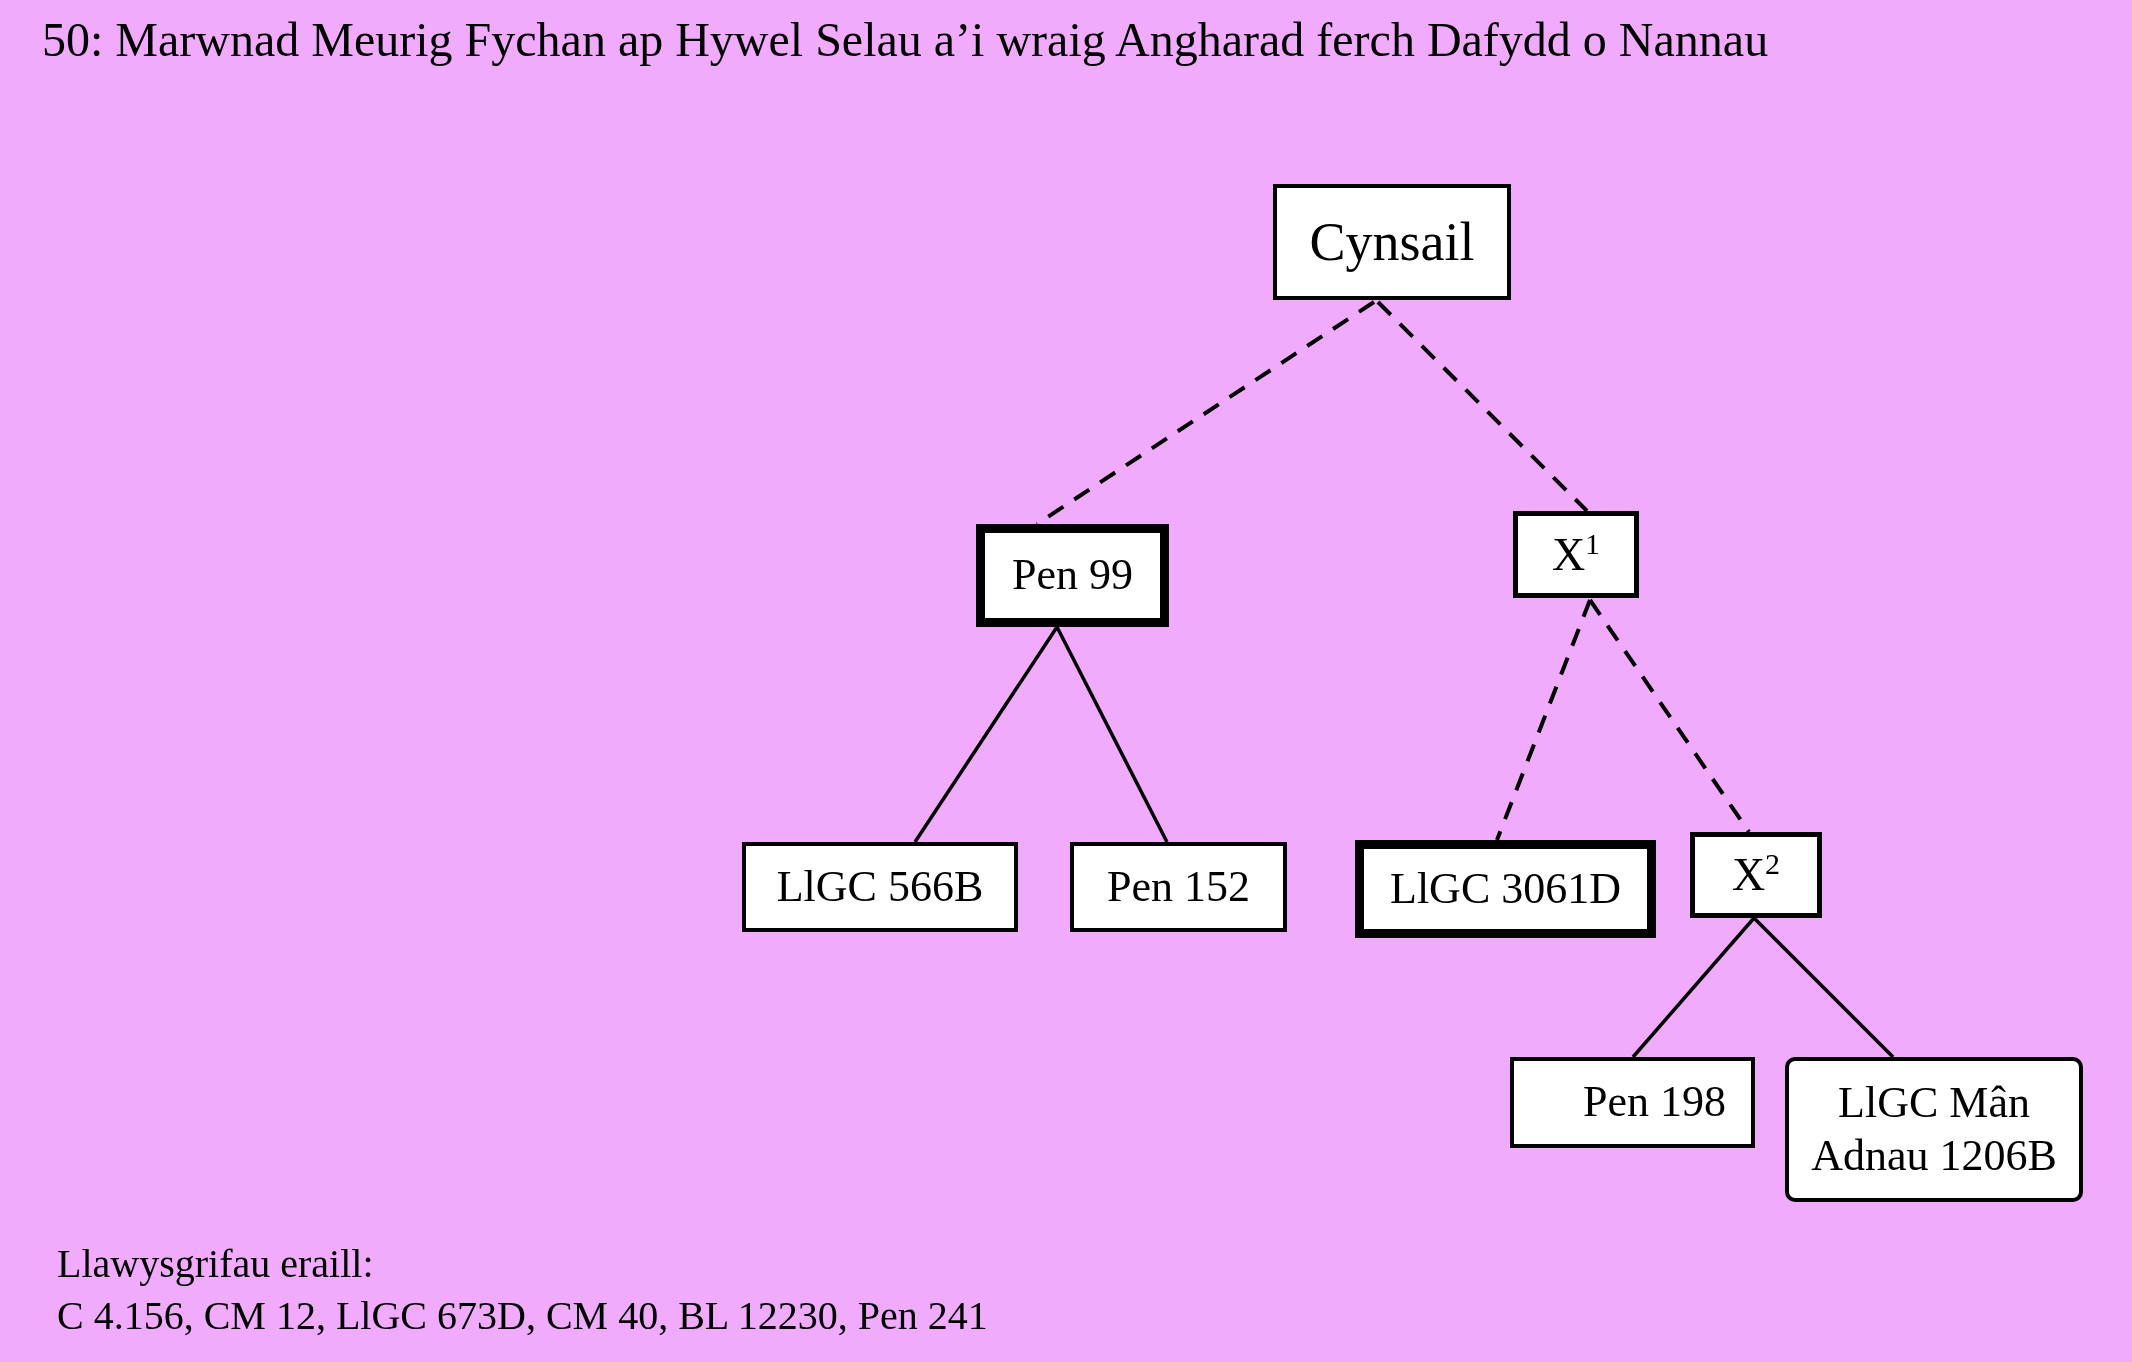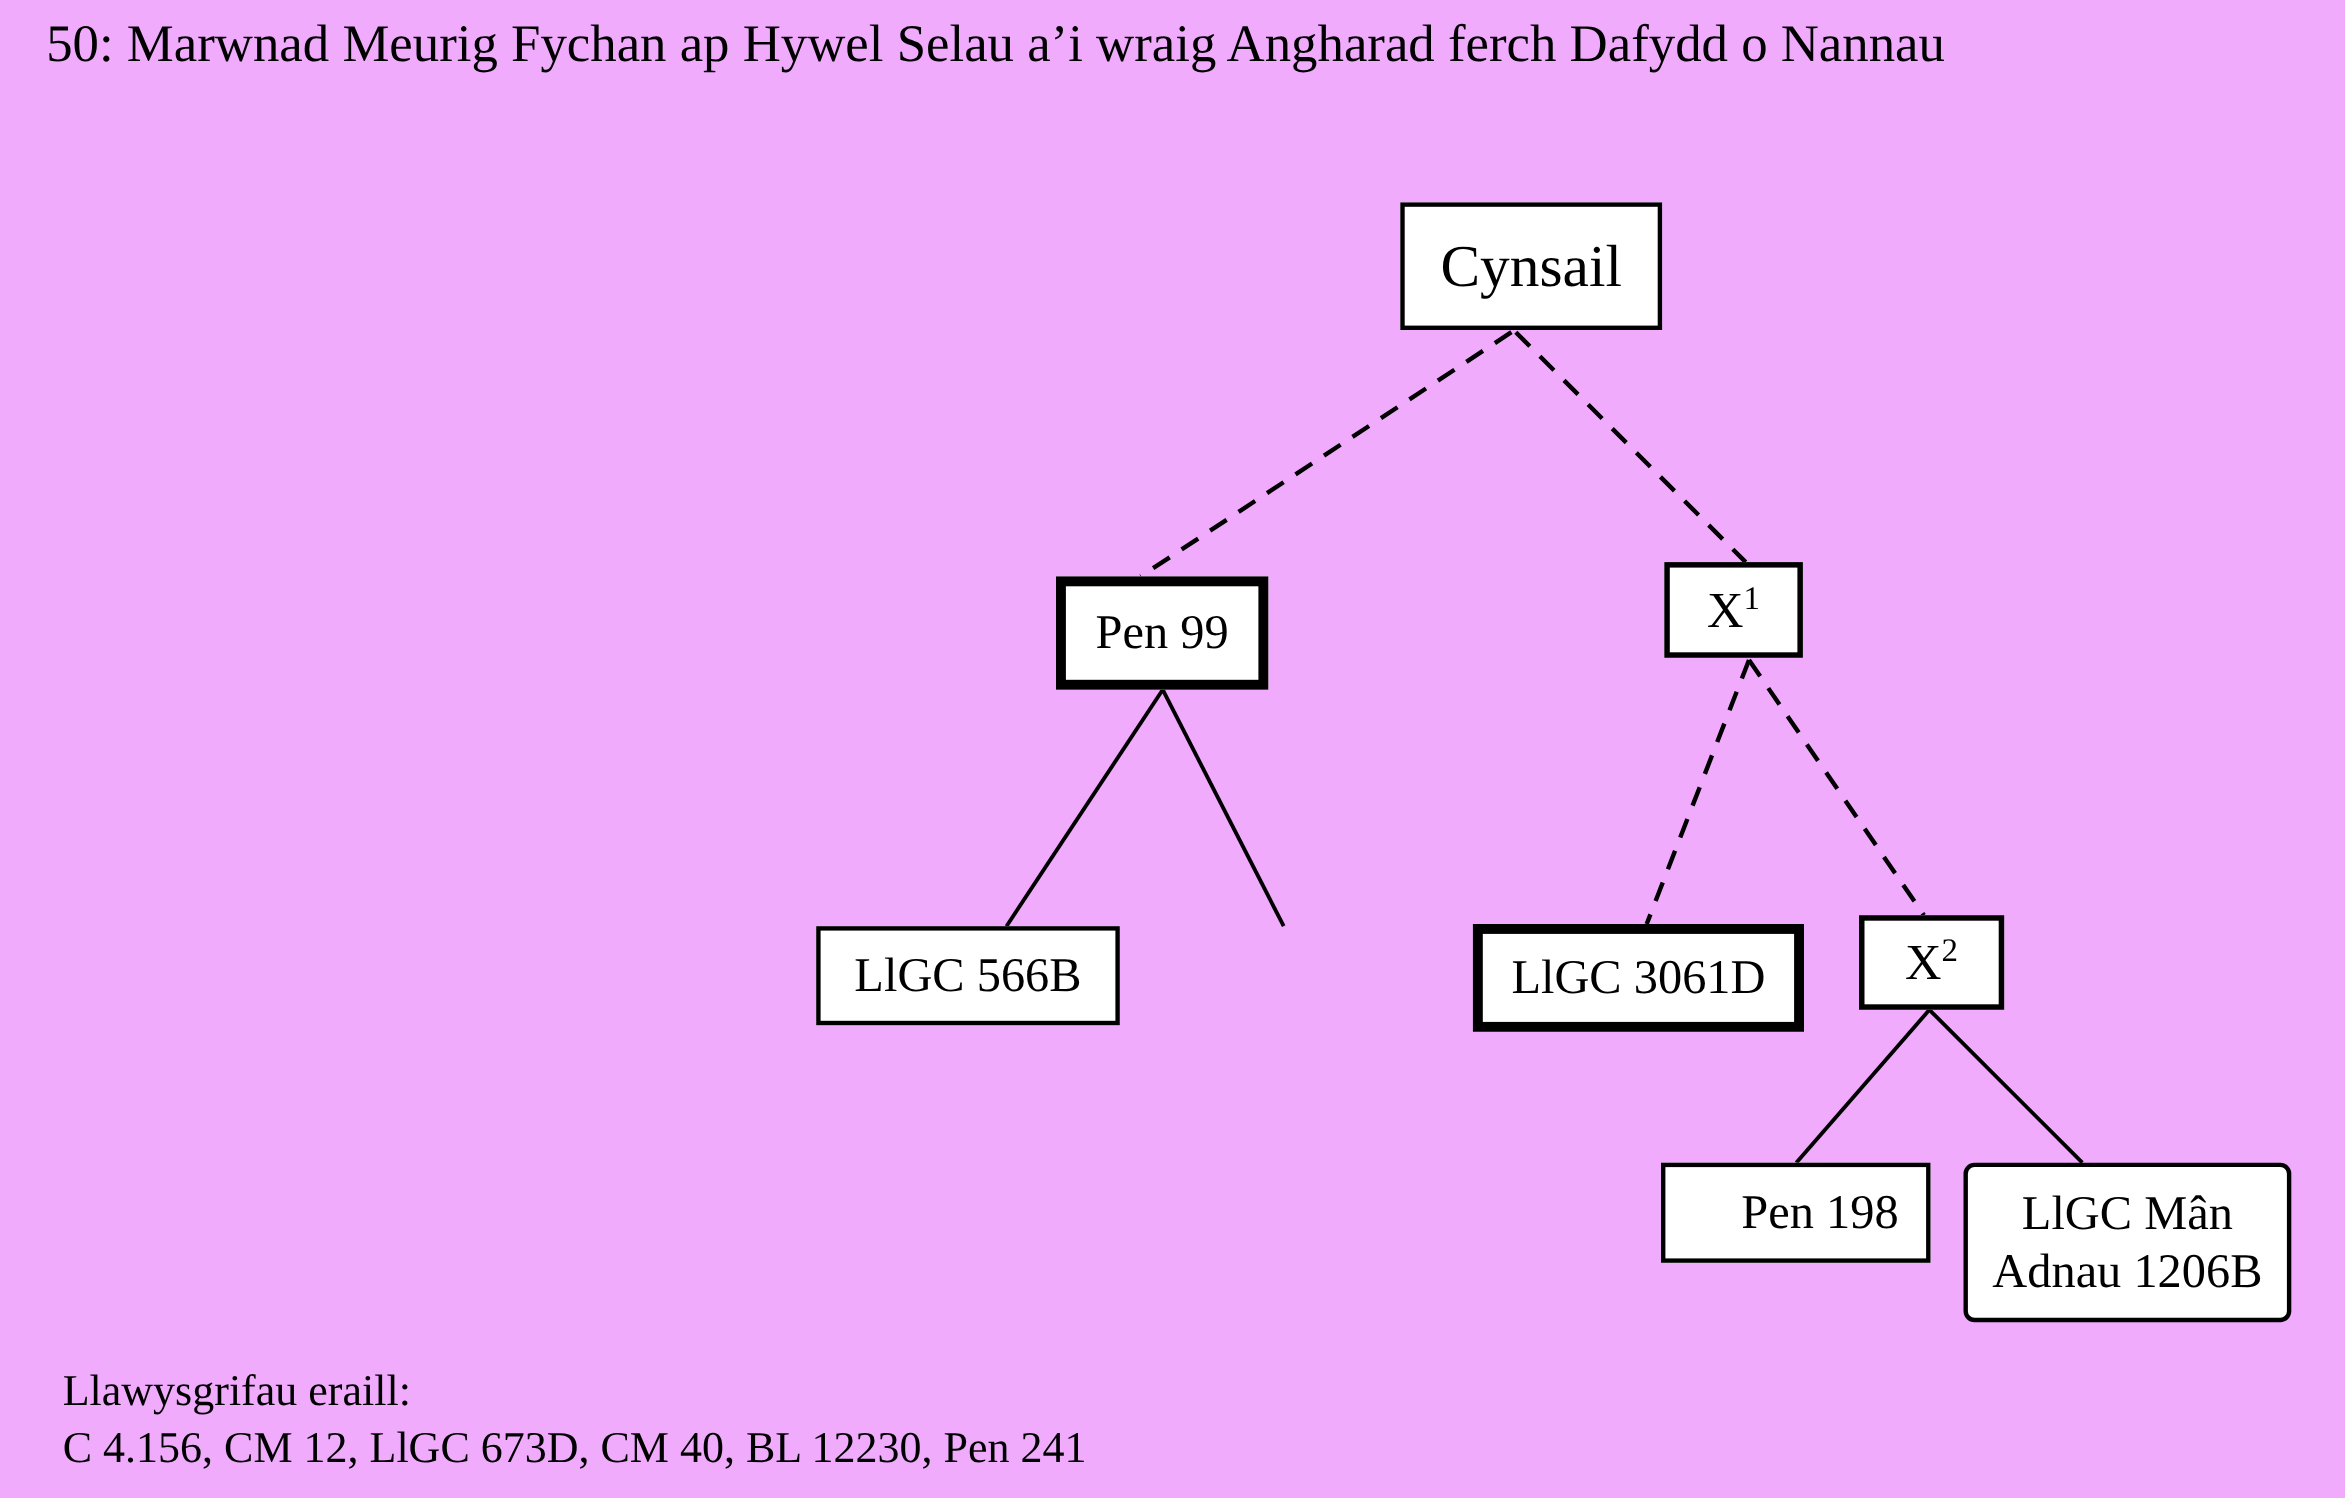--- a/index.html
+++ b/index.html
@@ -40,20 +40,21 @@
     flex-direction: column;
     align-items: center;
     justify-content: center;
     text-align: center;
     font-size: 44px;
     line-height: 1.2;
     box-sizing: border-box;
   }
   .node.bold-border {
     border-width: 9px;
+    margin-left: 16px;
   }
   .node sup {
     font-size: 30px;
     line-height: 0;
     vertical-align: super;
   }
   .node-cynsail   { left: 1273px; top: 184px;  width: 238px; height: 116px; font-size: 54px; }
   .node-pen99     { left: 960px;  top: 524px;  width: 193px; height: 103px; }
   .node-x1        { left: 1513px; top: 511px;  width: 126px; height: 87px;  border-width: 5px; font-size: 46px; }
   .node-llgc566b  { left: 742px;  top: 842px;  width: 276px; height: 90px; }
@@ -98,20 +99,23 @@
   </div>
 
   <div class="node node-x1">
     <span><span>X</span><sup>1</sup></span>
   </div>
 
   <div class="node node-llgc566b">
     <span>LlGC 566B</span>
   </div>
 
+  <div class="node node-pen152">
+    <span>Pen 152</span>
+  </div>
 
   <div class="node node-llgc3061d bold-border">
     <span>LlGC 3061D</span>
   </div>
 
   <div class="node node-x2">
     <span><span>X</span><sup>2</sup></span>
   </div>
 
   <div class="node node-pen198">

